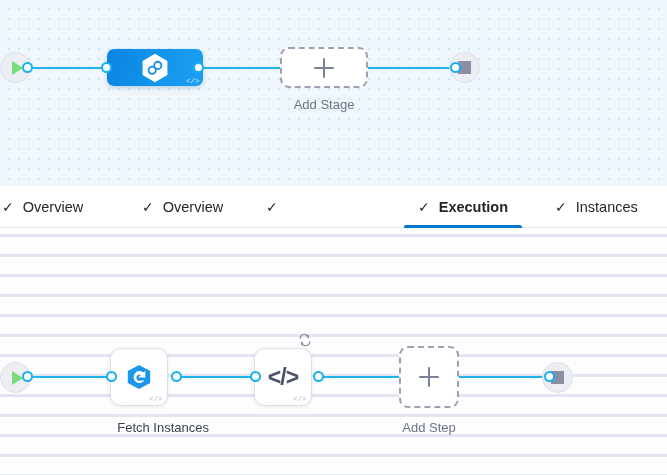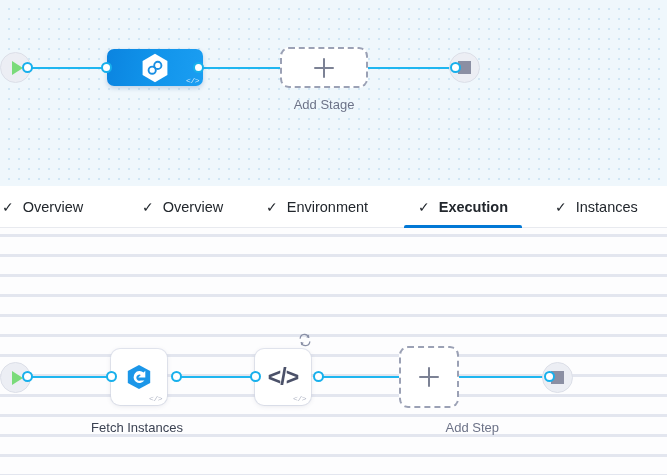--- a/index.html
+++ b/index.html
@@ -181,21 +181,20 @@
     <div class="tab" style="left:0px; padding-left:2px; padding-right:10px;">
       <span class="tick">✓</span>
       <span class="tab-label">Overview</span>
     </div>
     <div class="tab" style="left:140px; padding-left:2px; padding-right:10px;">
       <span class="tick">✓</span>
       <span class="tab-label">Overview</span>
     </div>
     <div class="tab" style="left:264px; padding-left:2px; padding-right:10px;">
       <span class="tick">✓</span>
-      <span class="tab-label">Environment</span>
     </div>
     <div class="tab active" style="left:404px; padding-left:14px; padding-right:14px;">
       <span class="tick">✓</span>
       <span class="tab-label">Execution</span>
     </div>
     <div class="tab" style="left:553px; padding-left:2px; padding-right:10px;">
       <span class="tick">✓</span>
       <span class="tab-label">Instances</span>
     </div>
   </div>
@@ -214,41 +213,41 @@
 
     <div class="step-node" style="left:111px; top:121px;">
       <svg width="26" height="26" viewBox="0 0 26 26">
         <path d="M13 0.9 L24.2 7.0 L24.2 19.0 L13 25.1 L1.8 19.0 L1.8 7.0 Z" fill="#1b96e8"></path>
         <path d="M17.6 8.6 A6.0 6.0 0 1 0 18.4 16.6 L14.6 16.6 A3.1 3.1 0 1 1 14.9 11.0 L12.2 13.6 L19.3 13.6 L19.3 6.8 Z" fill="#ffffff"></path>
       </svg>
       <span class="corner-code">&lt;/&gt;</span>
     </div>
     <div class="dot" style="left:106px; top:143px;"></div>
     <div class="dot" style="left:171px; top:143px;"></div>
-    <div class="node-label" style="left:77px; top:192px; width:120px;">Fetch Instances</div>
+    <div class="node-label" style="left:89px; top:192px; width:120px;text-align:right;">Fetch Instances</div>
 
     <div class="step-node" style="left:255px; top:121px;">
       <span class="code-glyph">&lt;/&gt;</span>
       <svg class="retry-badge" viewBox="0 0 16 16">
         <g fill="none" stroke="#8a90a6" stroke-width="1.3" stroke-linecap="round">
           <path d="M3.2 6.2 A4.3 4.3 0 0 1 11.6 5.4"></path>
           <path d="M12.8 9.8 A4.3 4.3 0 0 1 4.4 10.6"></path>
         </g>
         <path d="M11.9 2.5 L12.3 5.9 L9.2 5.2 Z" fill="#8a90a6"></path>
         <path d="M4.1 13.5 L3.7 10.1 L6.8 10.8 Z" fill="#8a90a6"></path>
       </svg>
       <span class="corner-code">&lt;/&gt;</span>
     </div>
     <div class="dot" style="left:250px; top:143px;"></div>
     <div class="dot" style="left:313px; top:143px;"></div>
 
     <div class="add-node" style="left:399px; top:118px; width:60px; height:62px;">
       <div class="add-plus"></div>
     </div>
-    <div class="node-label muted" style="left:391px; top:192px; width:108px;text-align:right;">Add Step</div>
+    <div class="node-label muted" style="left:375px; top:192px; width:108px;">Add Step</div>
 
     <div class="dot" style="left:544px; top:143px;"></div>
     <div class="terminal" style="left:542px; top:134px;">
       <div class="stop-sq"></div>
     </div>
 
   </div>
 
 </div>
 

